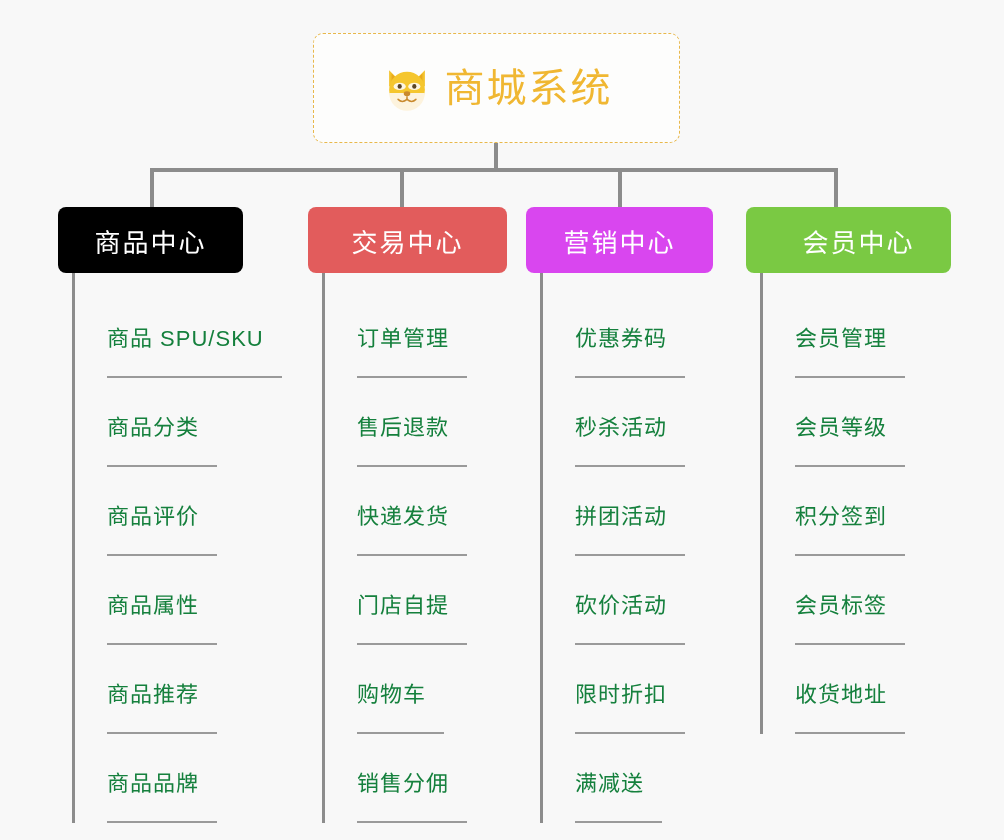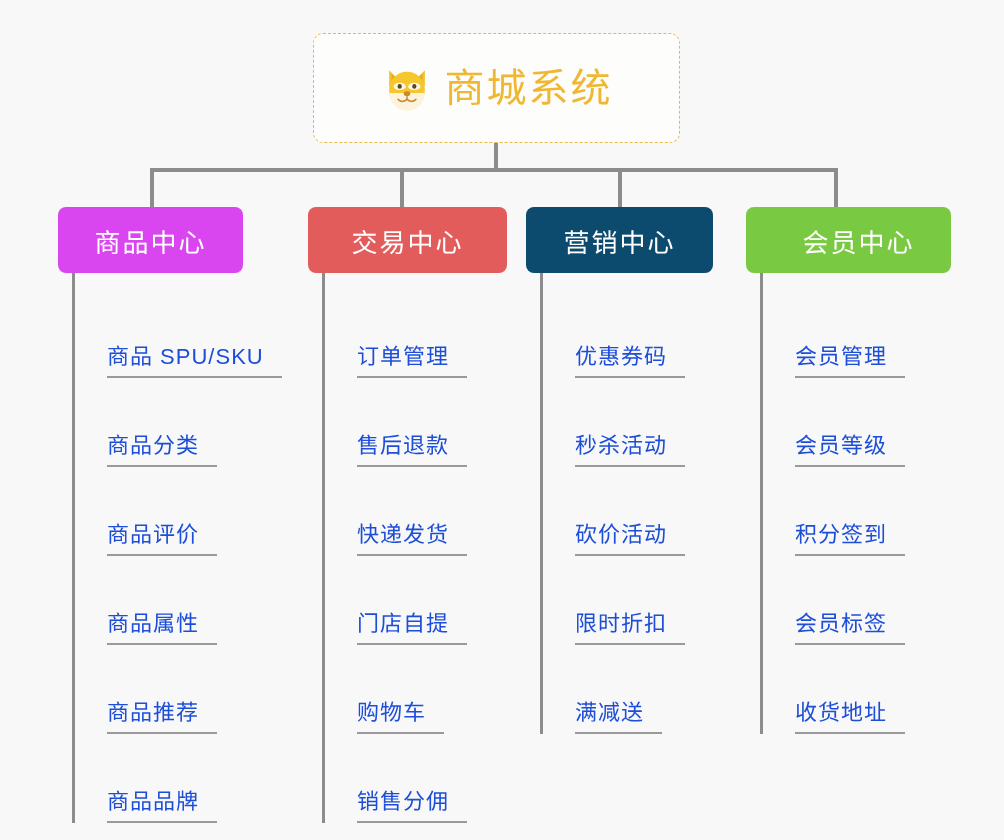--- a/index.html
+++ b/index.html
@@ -115,24 +115,24 @@
     height: 89px;
     box-sizing: border-box;
     display: flex;
     align-items: flex-end;
     padding-left: 32px;
   }
   .leaf-label {
     position: relative;
     font-size: 22px;
     line-height: 1.2;
-    color: #1d4ed8;
+    color: #15803d;
     letter-spacing: 1px;
     white-space: nowrap;
-    padding: 0 18px 6px 0;
+    padding: 0 18px 24px 0;
     border-bottom: 2px solid #9a9a9a;
   }
 </style>
 </head>
 <body style="background: rgb(248, 248, 248);">
 
 <div id="mindmap">
 
   <div class="root-node" style="border-color: rgb(232, 184, 75); gap: 12px;">
     <svg class="root-emoji" viewBox="0 0 64 64" aria-hidden="true">
@@ -155,21 +155,21 @@
   </div>
 
   <div class="trunk-stem" style="background: rgb(140, 140, 140);"></div>
   <div class="trunk-bus" style="background: rgb(140, 140, 140);"></div>
   <div class="trunk-drop" style="left: 150px; background: rgb(140, 140, 140);"></div>
   <div class="trunk-drop" style="left: 400px; background: rgb(140, 140, 140);"></div>
   <div class="trunk-drop" style="left: 618px; background: rgb(140, 140, 140);"></div>
   <div class="trunk-drop" style="left: 834px; background: rgb(140, 140, 140);"></div>
 
   <div class="column col-0">
-    <div class="cat-box" style="background: #d946ef;">
+    <div class="cat-box" style="background: #000000;">
       <span>商品中心</span>
     </div>
     <div class="leaf-stack">
       <div class="leaf-item">
           <span class="leaf-label">商品 SPU/SKU</span>
         </div>
       <div class="leaf-item">
           <span class="leaf-label">商品分类</span>
         </div>
       <div class="leaf-item">
@@ -207,29 +207,32 @@
       <div class="leaf-item">
           <span class="leaf-label">购物车</span>
         </div>
       <div class="leaf-item">
           <span class="leaf-label">销售分佣</span>
         </div>
     </div>
   </div>
 
   <div class="column col-2">
-    <div class="cat-box" style="background: #0c4a6e;">
+    <div class="cat-box" style="background: #d946ef;">
       <span>营销中心</span>
     </div>
     <div class="leaf-stack">
       <div class="leaf-item">
           <span class="leaf-label">优惠券码</span>
         </div>
       <div class="leaf-item">
           <span class="leaf-label">秒杀活动</span>
+        </div>
+      <div class="leaf-item">
+          <span class="leaf-label">拼团活动</span>
         </div>
       <div class="leaf-item">
           <span class="leaf-label">砍价活动</span>
         </div>
       <div class="leaf-item">
           <span class="leaf-label">限时折扣</span>
         </div>
       <div class="leaf-item">
           <span class="leaf-label">满减送</span>
         </div>

